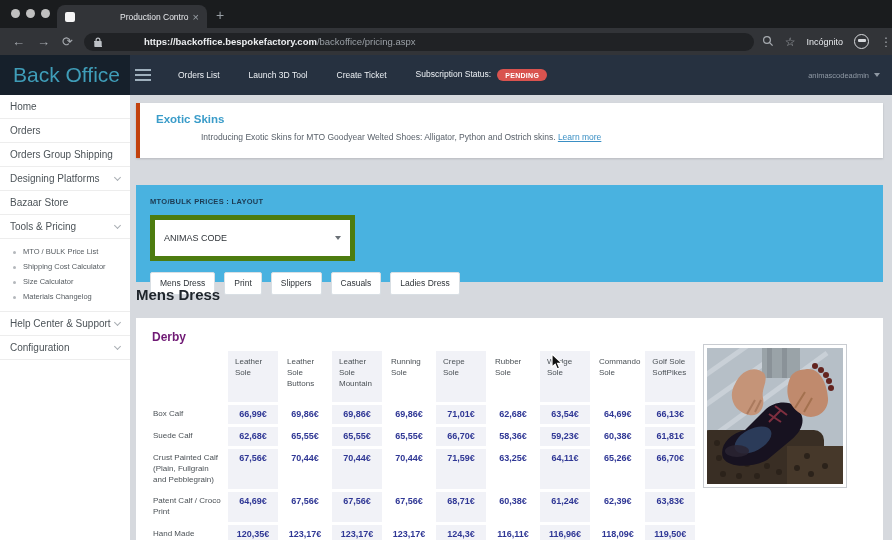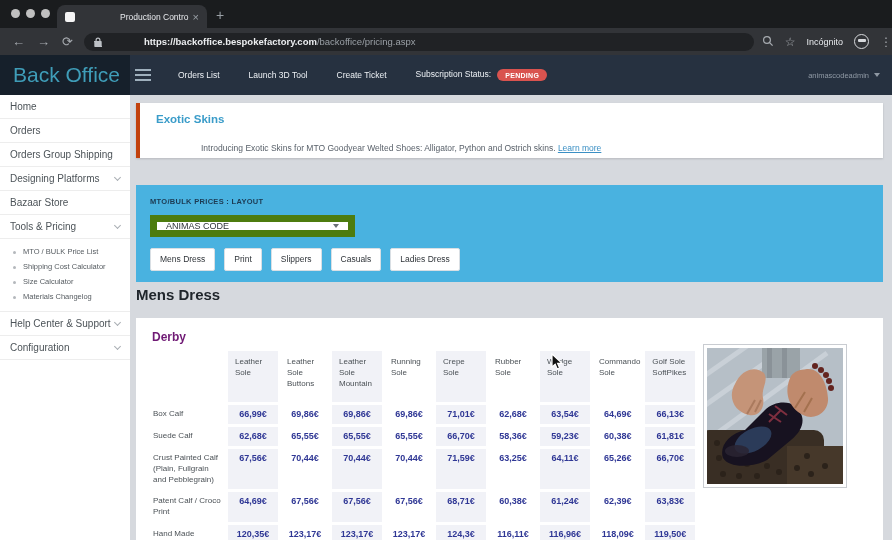--- a/index.html
+++ b/index.html
@@ -61,28 +61,28 @@
   .side-sub-item { position:relative; font-size:7.5px; color:#565c61; padding:3px 6px 3px 23px; }
   .side-sub-item::before { content:""; position:absolute; left:13px; top:7px; width:3px; height:3px;
                            border-radius:50%; background:#b4b8bc; }
 
   
   #content { position:absolute; left:130px; top:95px; right:0; bottom:0; background:#d6d9de; overflow:hidden; }
 
   #banner { position:absolute; left:6px; top:8px; width:747px; height:55px; background:#fff;
             border-left:4px solid #c2410c; box-shadow:0 1px 2px rgba(0,0,0,.15); padding:10px 16px; }
   #banner .b-title { color:#3a9cc9; font-size:11.5px; font-weight:bold; }
-  #banner .b-body { margin-top:18px; font-size:8.5px; color:#59616a;padding-left:45px; }
+  #banner .b-body { margin-top:7px; font-size:8.5px; color:#59616a;padding-left:45px; }
   #banner .b-link { color:#3a8fc4; }
 
   #panel { position:absolute; left:6px; top:90px; width:747px; height:97px; background:#49b2e0;
            padding:12px 14px; }
   #panel .p-label { font-size:7.5px; font-weight:bold; color:#1c3a52; letter-spacing:.3px; }
-  #dropdown { margin-top:9px; width:205px; height:22px; background:#fff; border:7px solid #4d7c0f;
-              display:flex; align-items:center; justify-content:space-between; padding:4px 9px; }
+  #dropdown { margin-top:9px; width:205px; height:22px; background:#fff; border:5px solid #4d7c0f;
+              display:flex; align-items:center; justify-content:space-between; padding:18px 9px; }
   #dropdown .sel { font-size:9px; color:#2f3439; }
   #dropdown .caret-down { border-top-color:#6a7076; }
   #btn-row { margin-top:11px; display:flex; gap:9px; }
   .cat-btn { background:#fff; border:1px solid #d9dfe4; border-radius:2px; font-size:8.5px;
              color:#2f3439; padding:6px 9px; font-family:inherit; line-height:1; }
 
   #section-title { position:absolute; left:6px; top:191px; font-size:15px; font-weight:bold; color:#20262c; }
 
   #table-card { position:absolute; left:6px; top:223px; width:747px; height:330px; background:#fff;
                 padding:9px 14px; }

